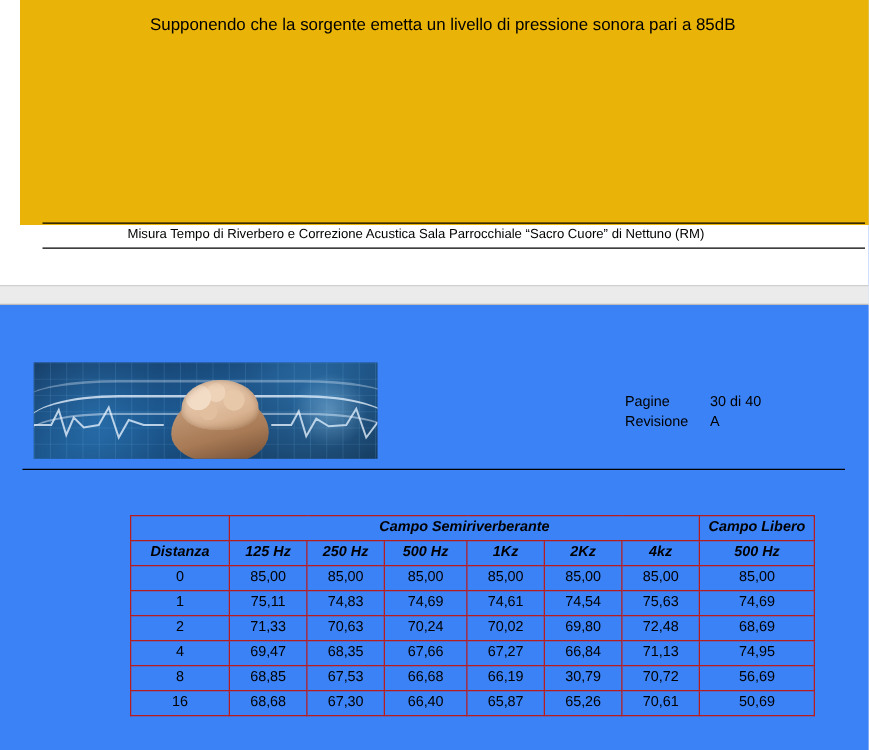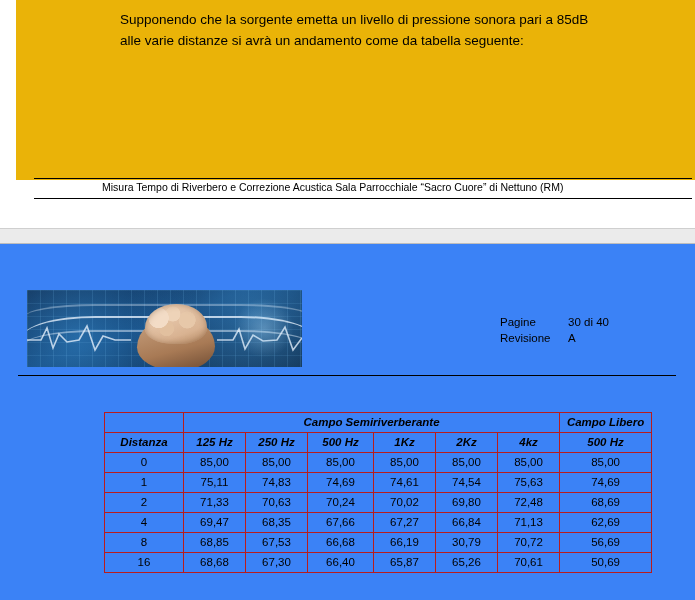--- a/index.html
+++ b/index.html
@@ -257,21 +257,20 @@
 </style>
 </head>
 <body>
 
 <div class="page">
 
   <div class="top-fragment">
 
     <div class="intro-text">
       <span class="intro-line">Supponendo che la sorgente emetta un livello di pressione sonora pari a 85dB</span>
-      <span class="intro-line">alle varie distanze si avrà un andamento come da tabella seguente:</span>
     </div>
 
     <div class="footer-rule-top"></div>
     <div class="footer-note">Misura Tempo di Riverbero e Correzione Acustica Sala Parrocchiale “Sacro Cuore” di Nettuno (RM)</div>
     <div class="footer-rule-bottom"></div>
   </div>
 
   <div class="page-gap"></div>
   <div class="page-gap-line-a"></div>
   <div class="page-gap-line-b"></div>
@@ -368,21 +367,21 @@
             <td class="cell-val">68,69</td>
           </tr>
           <tr>
             <td class="row-label">4</td>
             <td class="cell-val">69,47</td>
             <td class="cell-val">68,35</td>
             <td class="cell-val">67,66</td>
             <td class="cell-val">67,27</td>
             <td class="cell-val">66,84</td>
             <td class="cell-val">71,13</td>
-            <td class="cell-val">62,69</td>
+            <td class="cell-val">74,95</td>
           </tr>
           <tr>
             <td class="row-label">8</td>
             <td class="cell-val">68,85</td>
             <td class="cell-val">67,53</td>
             <td class="cell-val">66,68</td>
             <td class="cell-val">66,19</td>
             <td class="cell-val">30,79</td>
             <td class="cell-val">70,72</td>
             <td class="cell-val">56,69</td>

